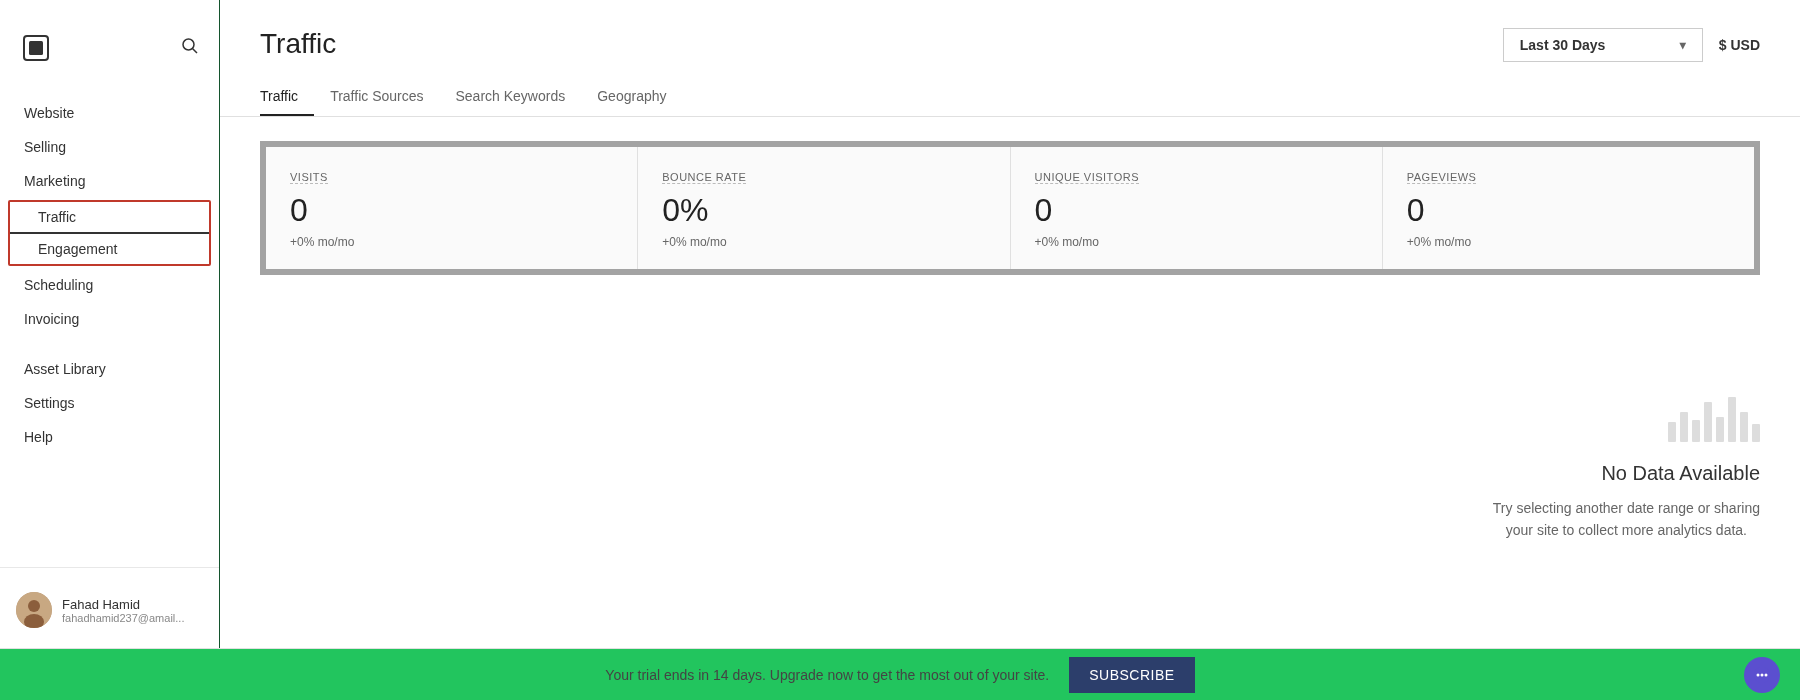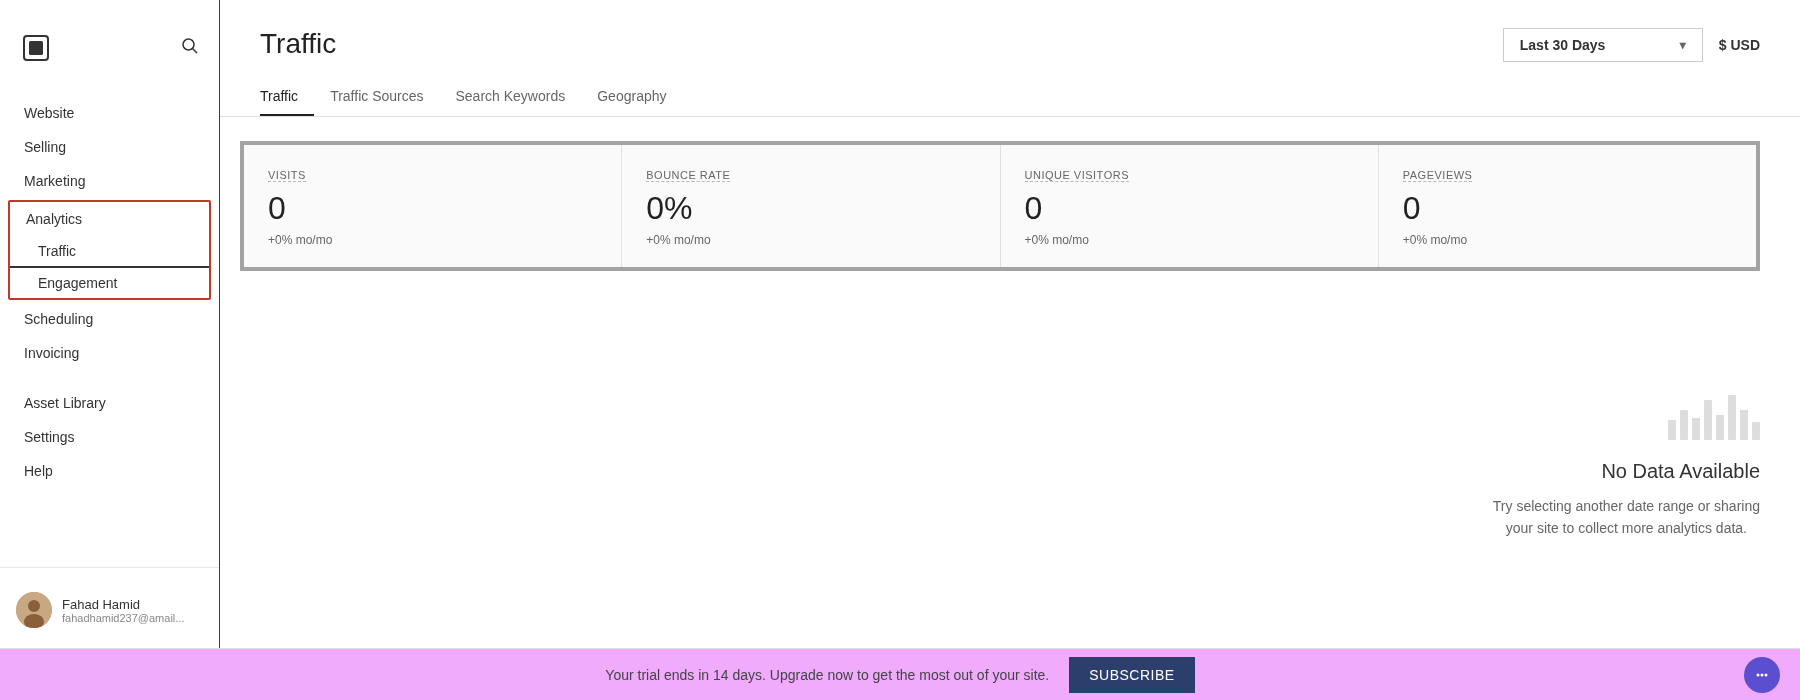--- a/index.html
+++ b/index.html
@@ -155,22 +155,22 @@
     .tab:first-child { padding-left: 0; }
     .tab.active {
       color: #222;
       border-bottom: 2px solid #222;
       font-weight: 500;
     }
 
     
     .stats-row {
       display: flex;
-      margin: 24px 40px 0 20px;
-      border: 4px solid #a3a3a3;
+      margin: 24px 40px 0 40px;
+      border: 6px solid #a3a3a3;
       background: #fafafa;
     }
     .stat-card {
       flex: 1;
       padding: 20px 24px;
       border-right: 1px solid #e0e0e0;
     }
     .stat-card:last-child { border-right: none; }
     .stat-label {
       font-size: 11px;
@@ -213,21 +213,21 @@
     .no-data-subtitle {
       font-size: 14px;
       color: #666;
       text-align: center;
       line-height: 1.6;
     }
 
     
     .trial-bar {
       height: 52px;
-      background: #f0abfc;
+      background: #22c55e;
       border-top: 1px solid #e0e0e0;
       display: flex;
       align-items: center;
       justify-content: center;
       font-size: 14px;
       color: #444;
       gap: 20px;
       flex-shrink: 0;
       position: relative;
     }
@@ -289,21 +289,20 @@
         </svg>
       </span>
     </div>
 
     <div class="sidebar-nav">
       <a class="nav-item">Website</a>
       <a class="nav-item">Selling</a>
       <a class="nav-item">Marketing</a>
 
       <div class="analytics-section">
-        <a class="nav-item-analytics">Analytics</a>
         <a class="analytics-sub-item active">Traffic</a>
         <a class="analytics-sub-item">Engagement</a>
       </div>
 
       <a class="nav-item">Scheduling</a>
       <a class="nav-item">Invoicing</a>
       <a class="nav-item" style="margin-top:16px;">Asset Library</a>
       <a class="nav-item">Settings</a>
       <a class="nav-item">Help</a>
     </div>

